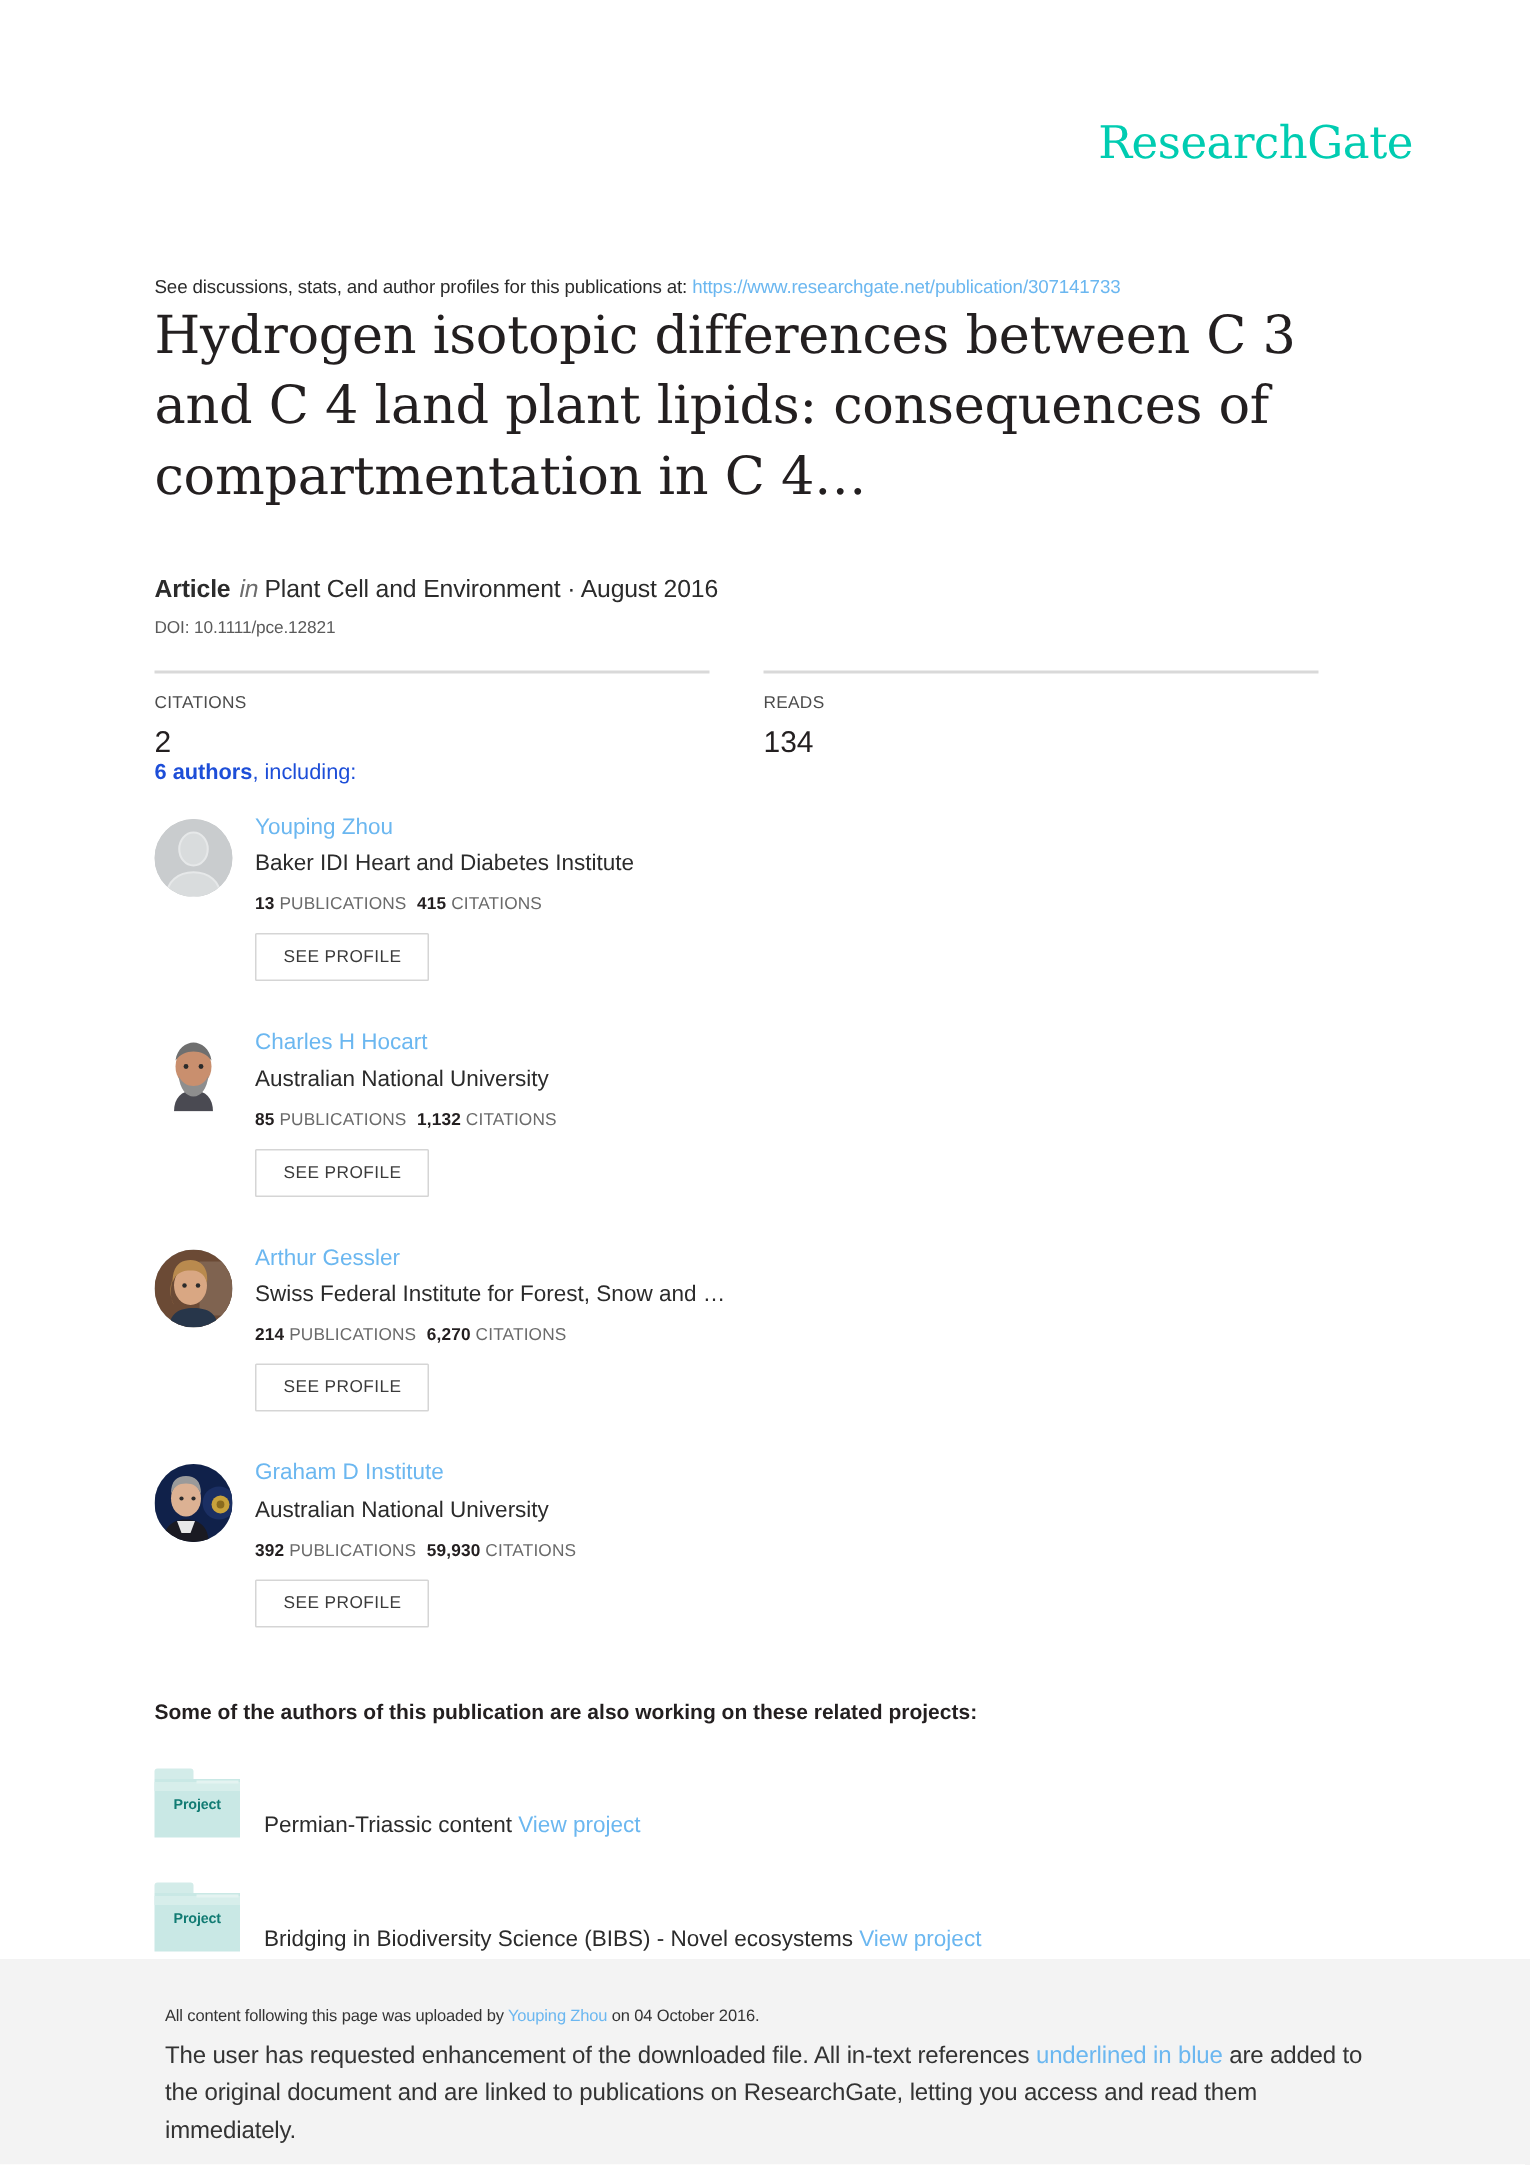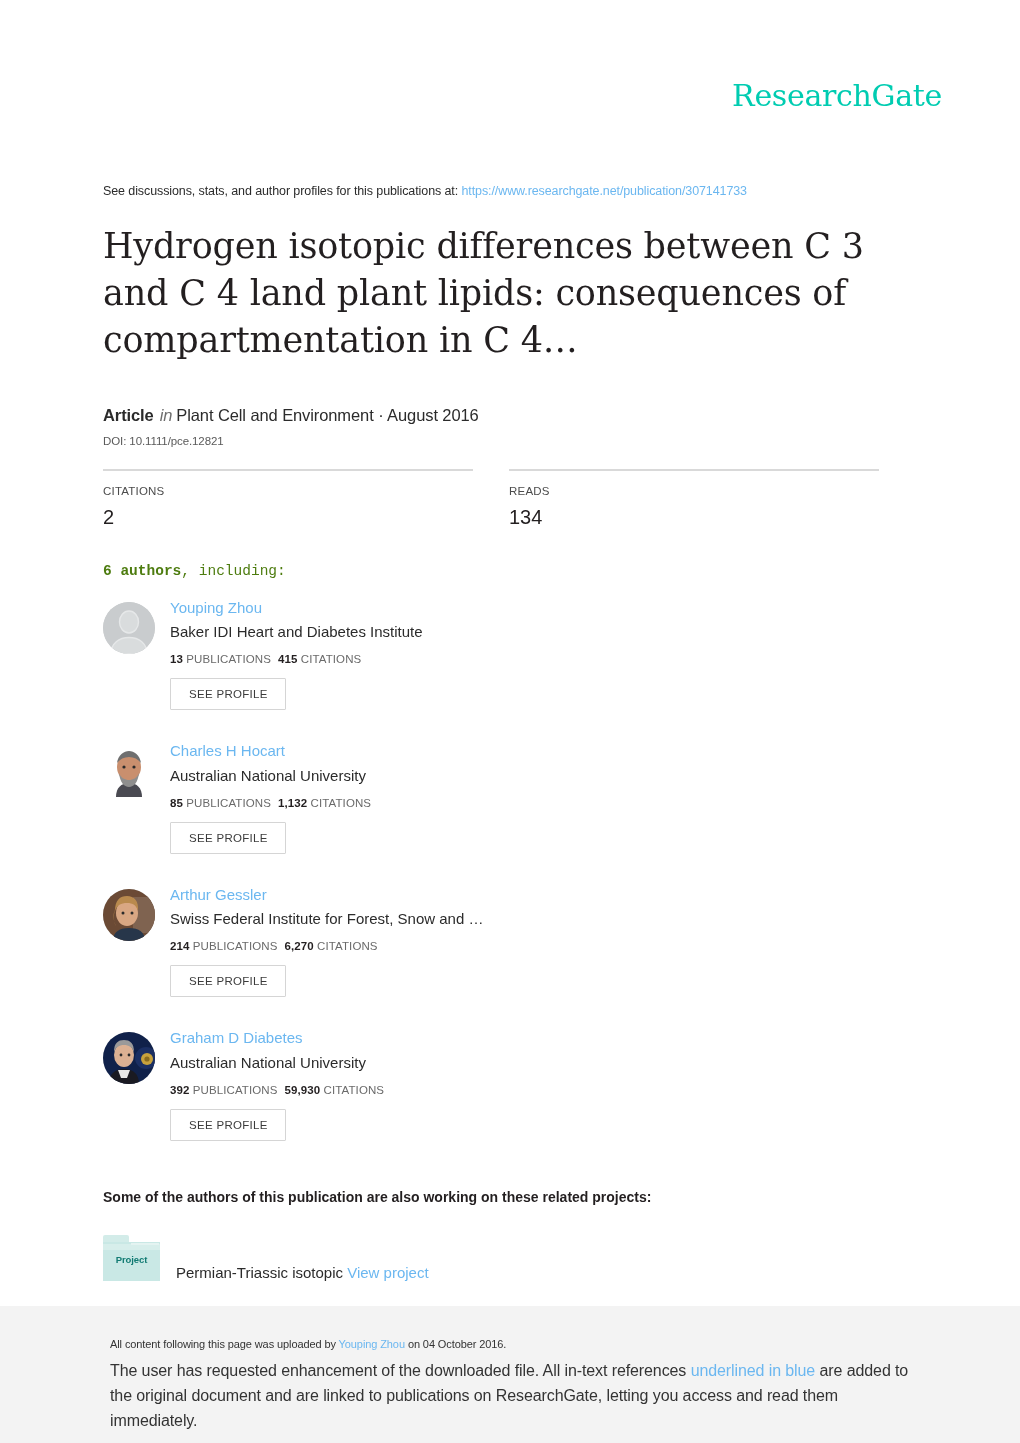--- a/index.html
+++ b/index.html
@@ -47,21 +47,20 @@
     color: #2b2b2b;
     line-height: 1.4;
     letter-spacing: -0.1px;
     white-space: nowrap;
   }
   .discussion-line .url {
     color: #6bb7f0;
   }
 
   .title {
-    margin-top: 22px;
     font-family: "DejaVu Serif", "Liberation Serif", serif;
     font-size: 35px;
     line-height: 47px;
     color: #231f20;
     font-weight: 400;
     letter-spacing: -0.2px;
     max-width: 820px;
   }
 
   
@@ -107,24 +106,22 @@
     letter-spacing: 0.2px;
   }
   .stat .stat-value {
     margin-top: 9px;
     font-size: 20px;
     color: #231f20;
   }
 
   
   .authors-head {
-    margin-top: 34px;
     font-size: 14.5px;
-    color: #4d7c0f;
-    font-family: Liberation Mono, monospace;
+    color: #1d4ed8;
   }
   .authors-head b { font-weight: bold; }
 
   .authors-grid {
     margin-top: 20px;
     display: flex;
     flex-wrap: wrap;
   }
   .author {
     width: 410px;
@@ -418,21 +415,21 @@
               <path d="M6 52c0-10 6-15 15-15s15 5 15 15z" fill="#1a1a22"></path>
               <ellipse cx="21" cy="23" rx="10" ry="12" fill="#dcb193"></ellipse>
               <path d="M11 20c0-9 4-12 10-12s10 3 10 12c-2-5-5-7-10-7s-8 2-10 7z" fill="#9a9a9a"></path>
               <path d="M15 38h12l-3 8h-6z" fill="#e8e8e8"></path>
               <circle cx="18" cy="23" r="1.4" fill="#2b2b2b"></circle>
               <circle cx="26" cy="23" r="1.4" fill="#2b2b2b"></circle>
             </svg>
           </div>
         </div>
         <div class="author-body">
-          <div class="author-name">Graham D Diabetes</div>
+          <div class="author-name">Graham D Institute</div>
           <div class="author-affil">Australian National University</div>
           <div class="author-stats">
             <b>392</b>
             <span>PUBLICATIONS</span><span class="gap"></span><b>59,930</b>
             <span>CITATIONS</span>
           </div>
           <div class="see-profile">SEE PROFILE</div>
         </div>
       </div>
 
@@ -442,21 +439,21 @@
 
     <div class="project-row">
       <div class="project-icon">
         <div class="tab"></div>
         <div class="body"></div>
         <div class="cap"></div>
         <div class="line"></div>
         <div class="ptext">Project</div>
       </div>
       <div class="project-text">
-        <span>Permian-Triassic isotopic</span>
+        <span>Permian-Triassic content</span>
         <span class="view">View project</span>
       </div>
     </div>
 
     <div class="project-row">
       <div class="project-icon">
         <div class="tab"></div>
         <div class="body"></div>
         <div class="cap"></div>
         <div class="line"></div>

